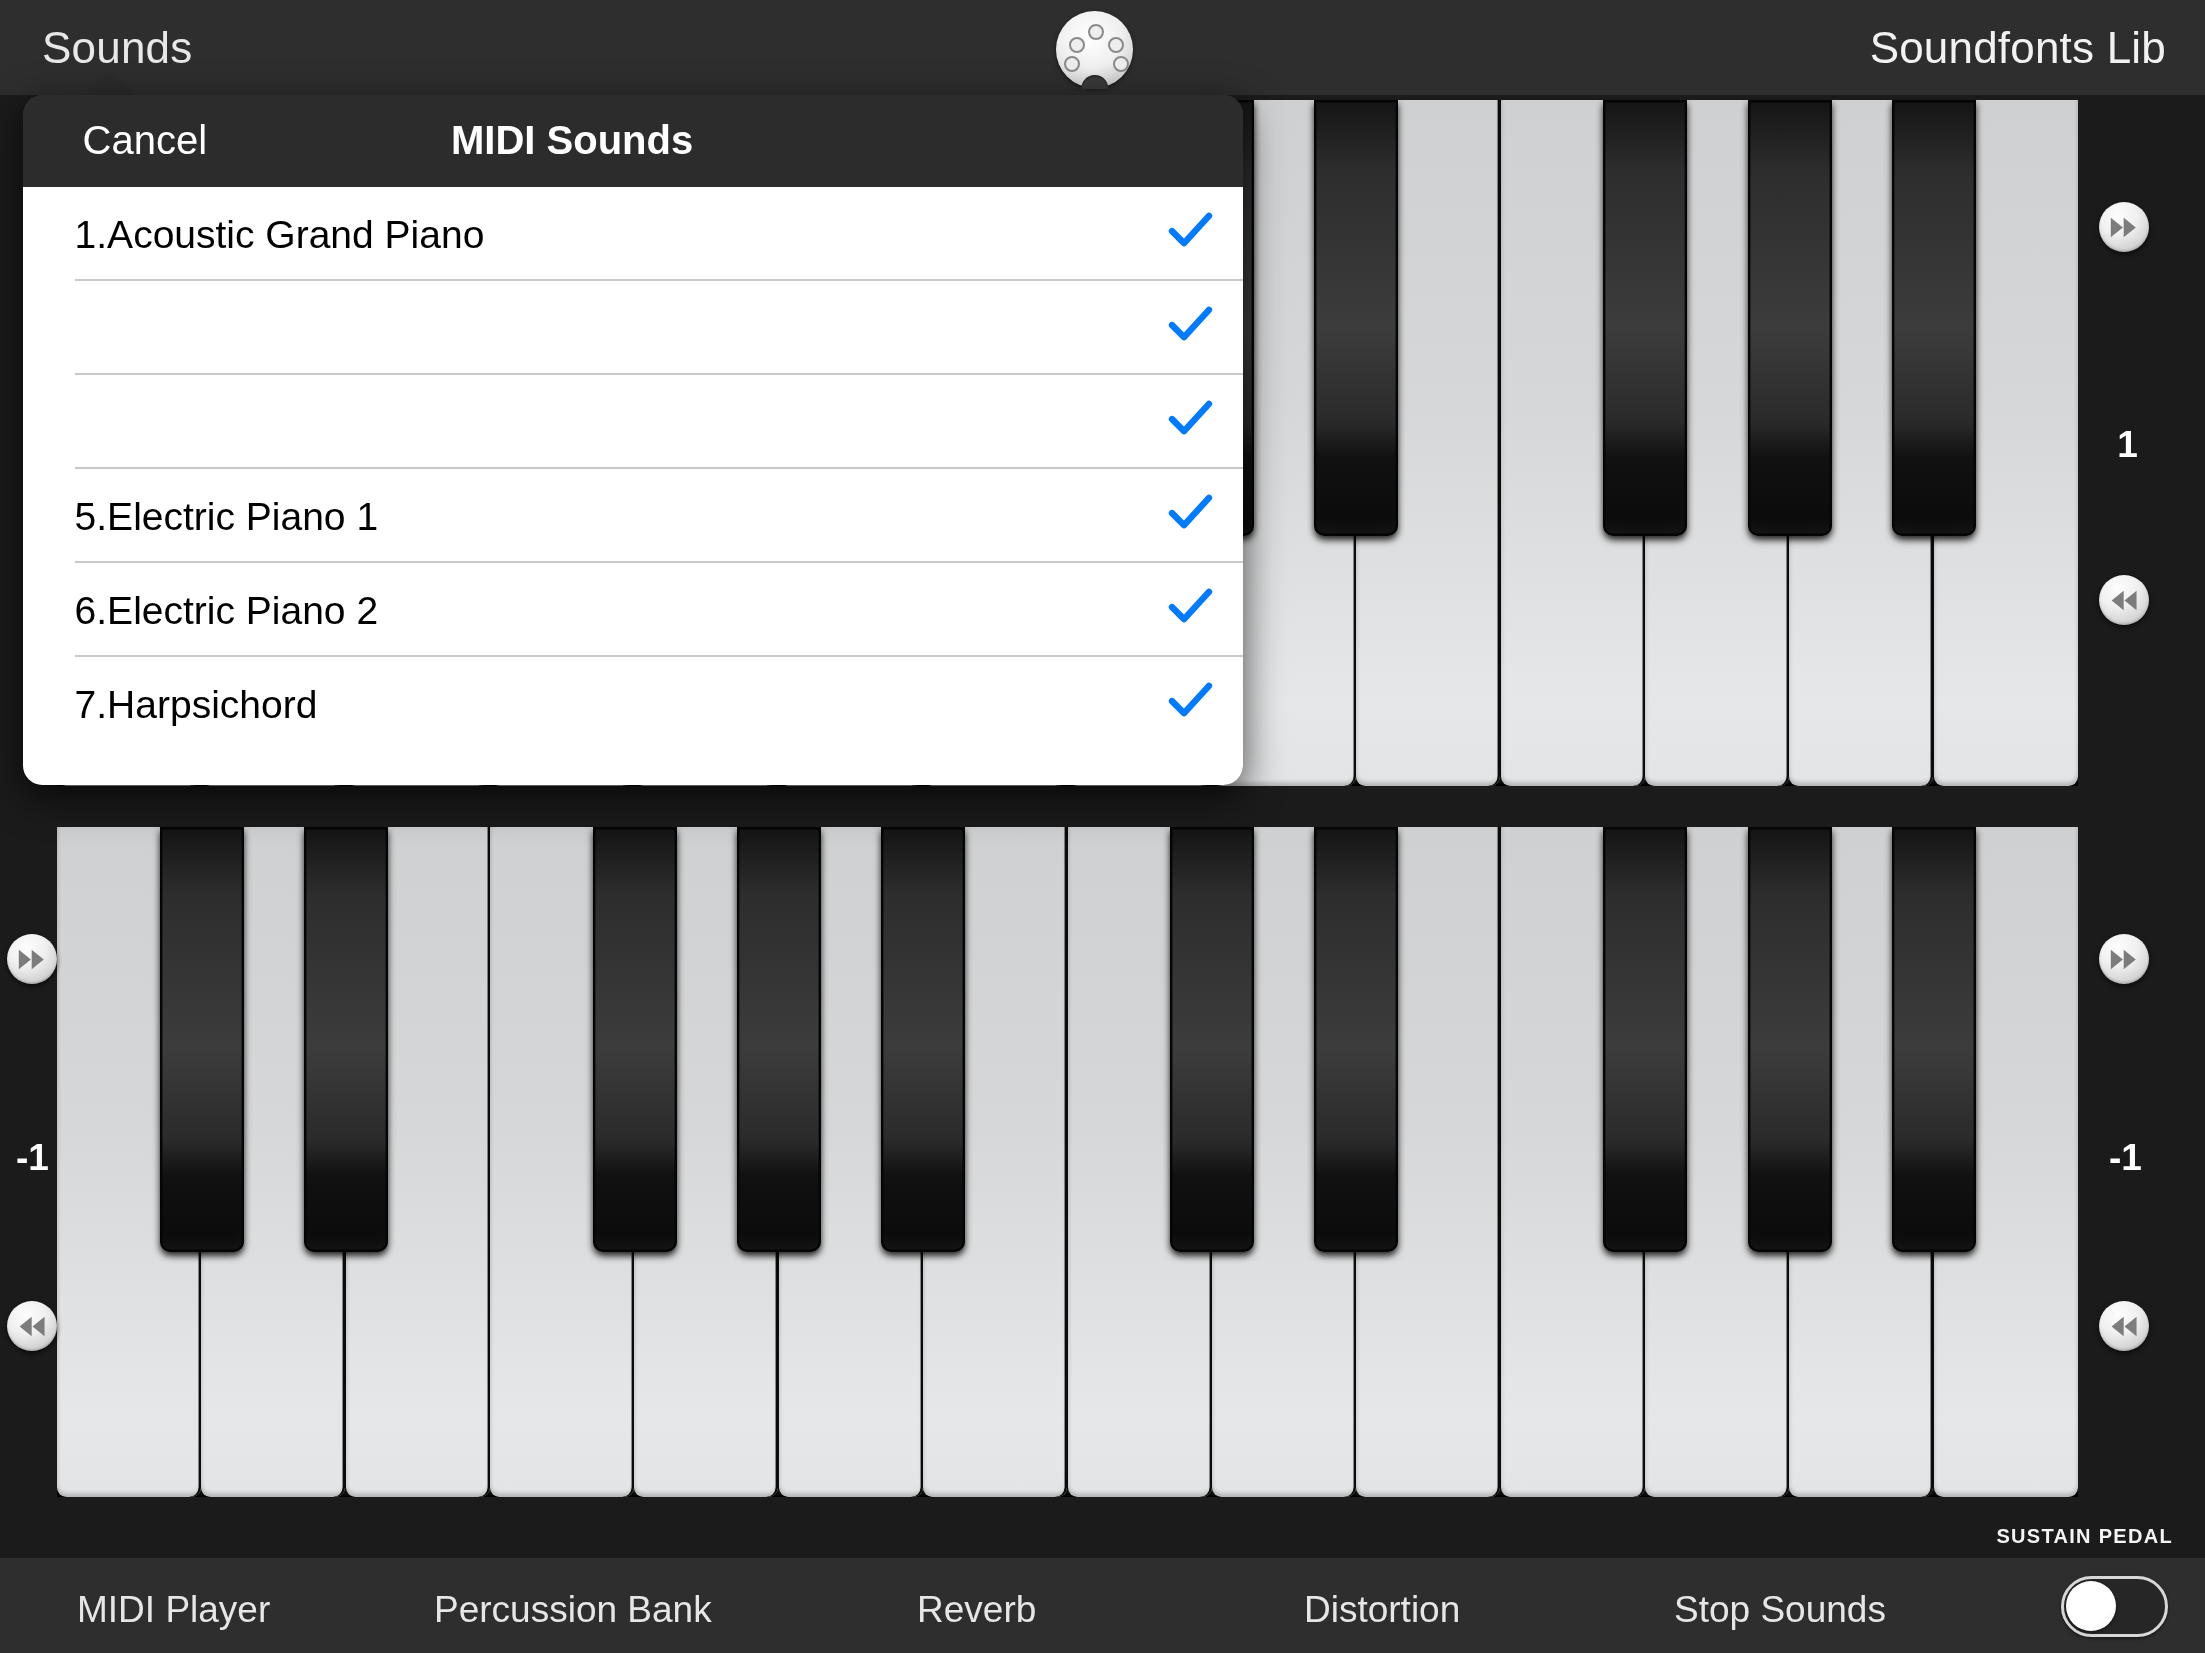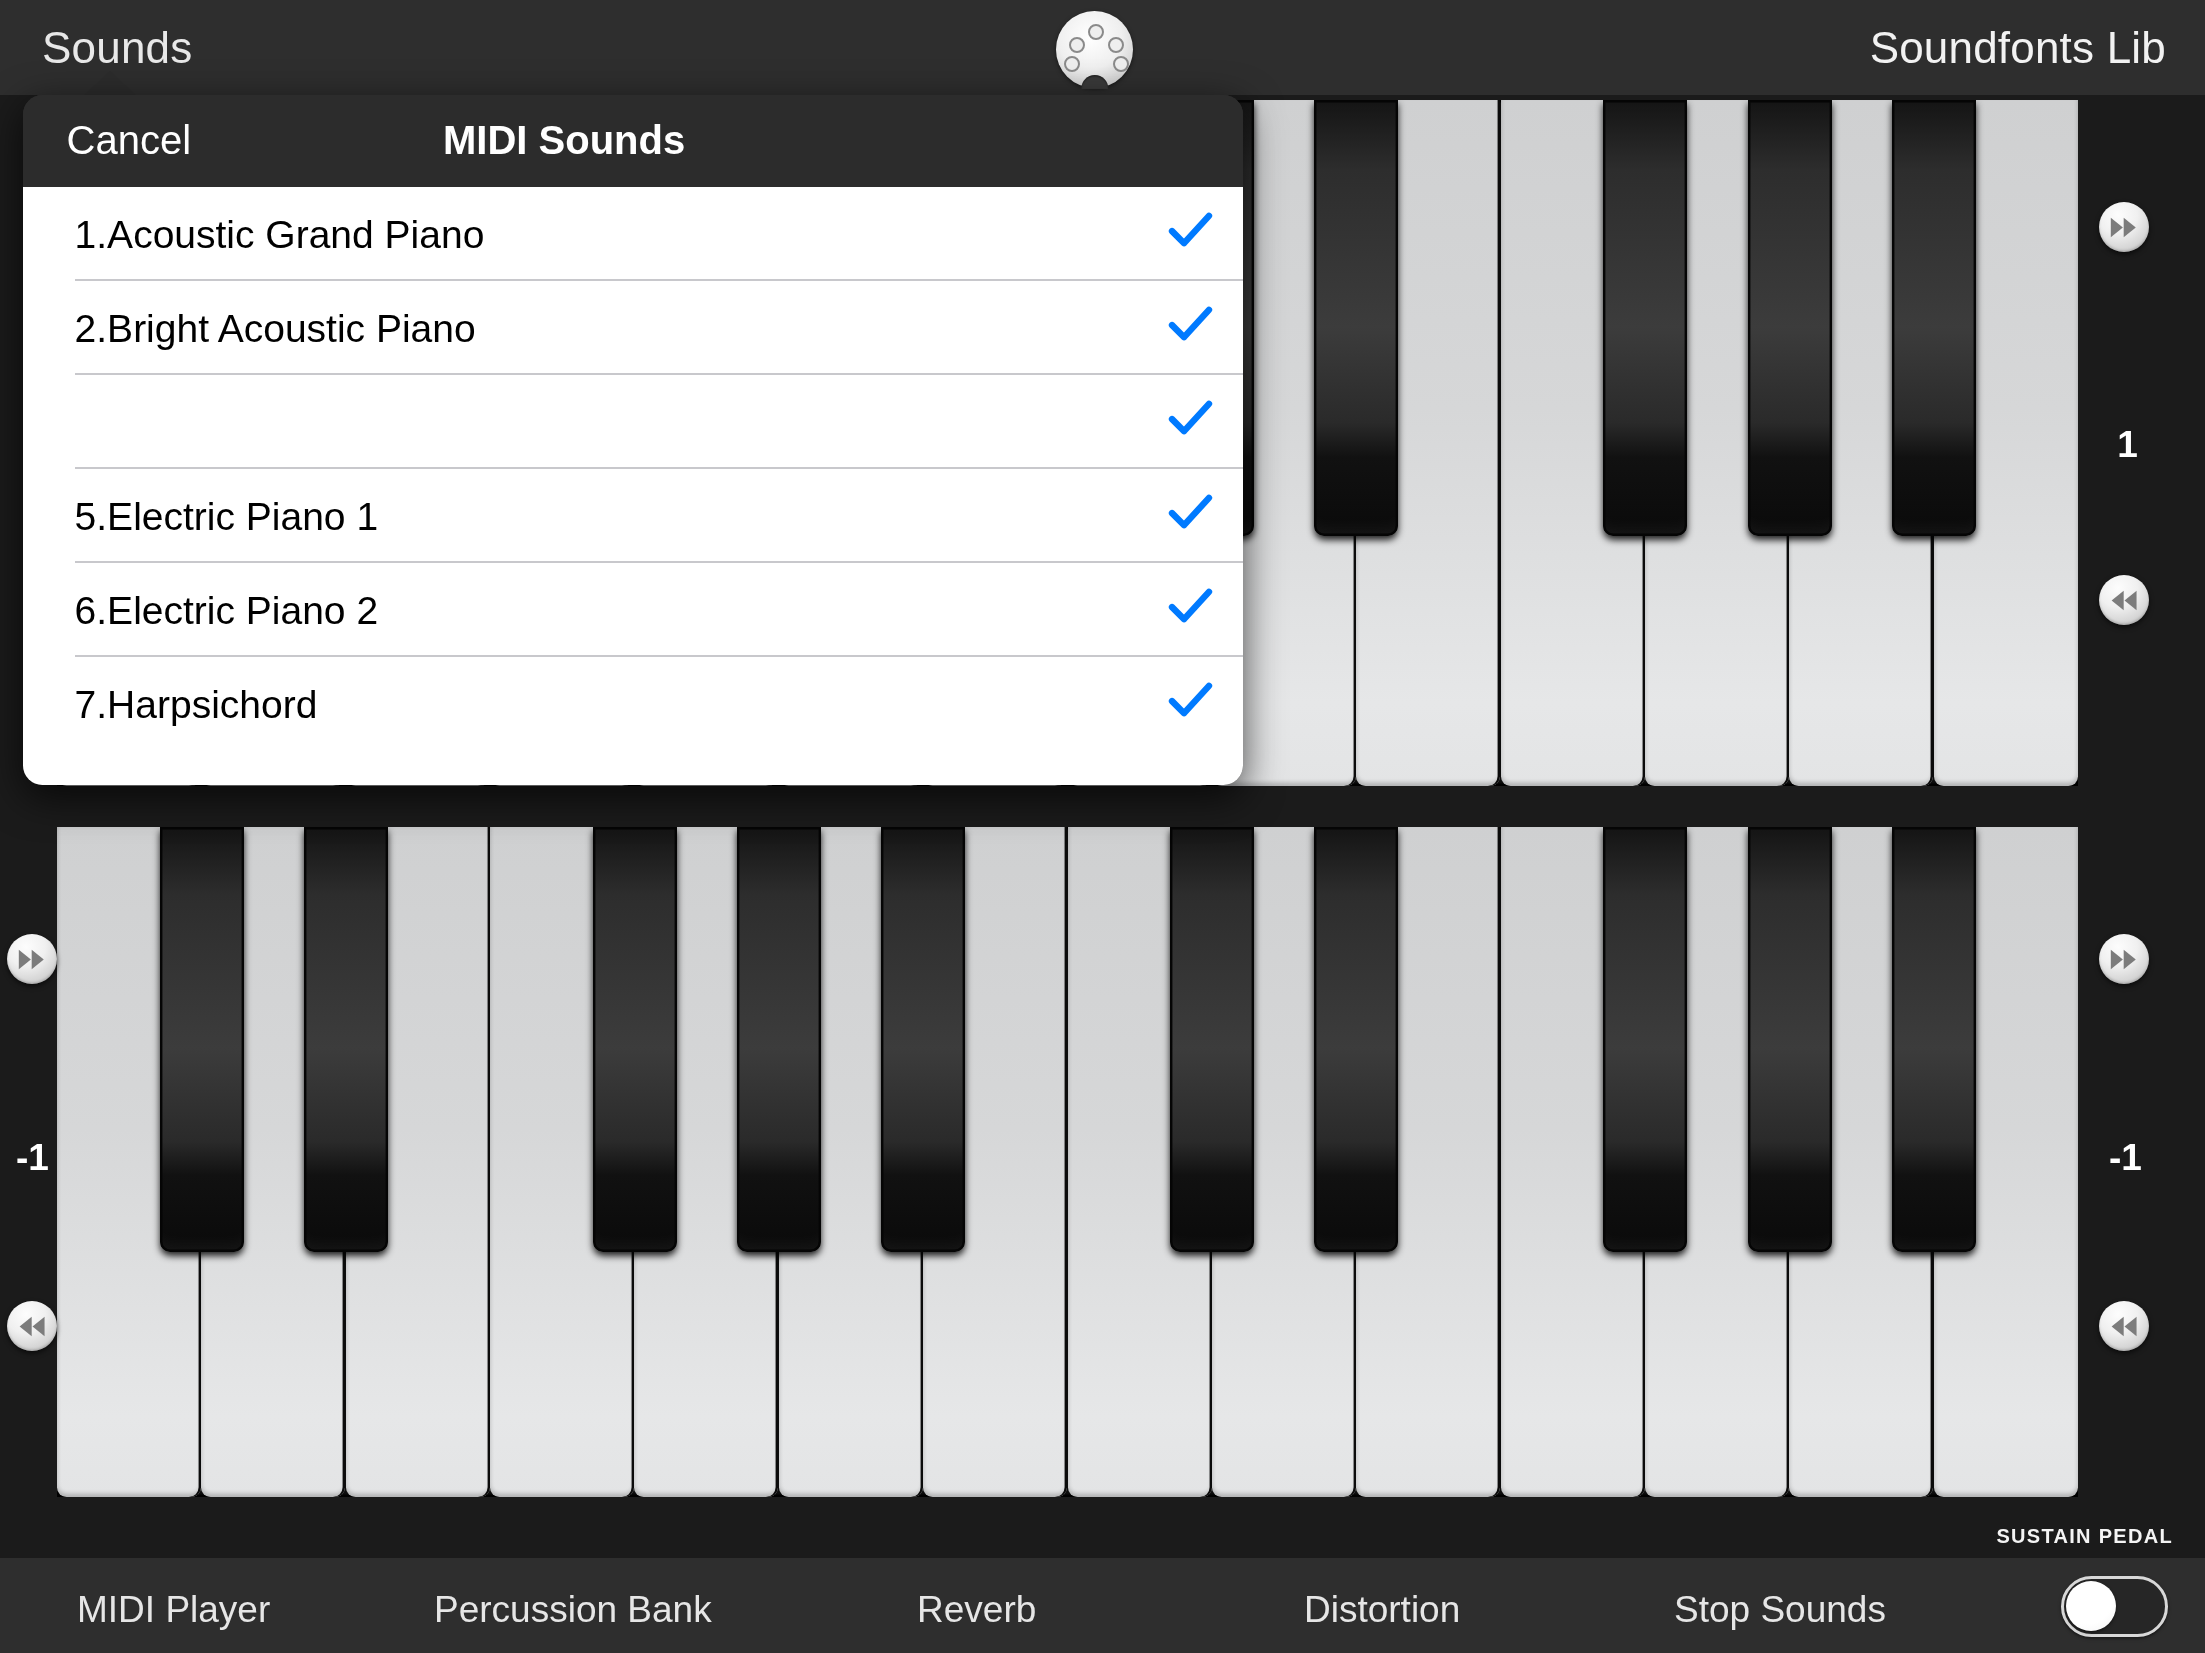--- a/index.html
+++ b/index.html
@@ -142,20 +142,21 @@
     background: #2c2c2c;
     border-radius: 19.4px;
     overflow: hidden;
     z-index: 100;
     box-shadow: 0 11.3px 39px rgba(0,0,0,0.7);
   }
   .popover-header {
     position: relative;
     height: 92px;
     background: #2c2c2c;
+    margin-left: 16px;
   }
   .popover-cancel {
     position: absolute; left: 44px; top: 22.6px;
     font-size: 40px; color: #ffffff;
   }
   .popover-title {
     position: absolute; left: 0; right: 0; top: 22.6px;
     text-align: center;
     font-size: 40px; font-weight: bold; color: #ffffff;
     padding-right: 137px;
@@ -325,21 +326,20 @@
     </div>
     <div class="sound-list" id="sound-list">
         <div class="sound-row">
           <div class="sound-row-label">1.Acoustic Grand Piano</div>
           <div class="sound-row-check"><svg width="53" height="53" viewBox="0 0 66 66">
               <polyline points="10,35 25,50 56,16" fill="none" stroke="#007AFF" stroke-width="8" stroke-linecap="round" stroke-linejoin="round"></polyline>
             </svg></div>
           <div class="sound-row-sep"></div>
         </div>
         <div class="sound-row">
-          <div class="sound-row-label">2.Bright Acoustic Piano</div>
           <div class="sound-row-check"><svg width="53" height="53" viewBox="0 0 66 66">
               <polyline points="10,35 25,50 56,16" fill="none" stroke="#007AFF" stroke-width="8" stroke-linecap="round" stroke-linejoin="round"></polyline>
             </svg></div>
           <div class="sound-row-sep"></div>
         </div>
         <div class="sound-row">
           <div class="sound-row-check"><svg width="53" height="53" viewBox="0 0 66 66">
               <polyline points="10,35 25,50 56,16" fill="none" stroke="#007AFF" stroke-width="8" stroke-linecap="round" stroke-linejoin="round"></polyline>
             </svg></div>
           <div class="sound-row-sep"></div>

